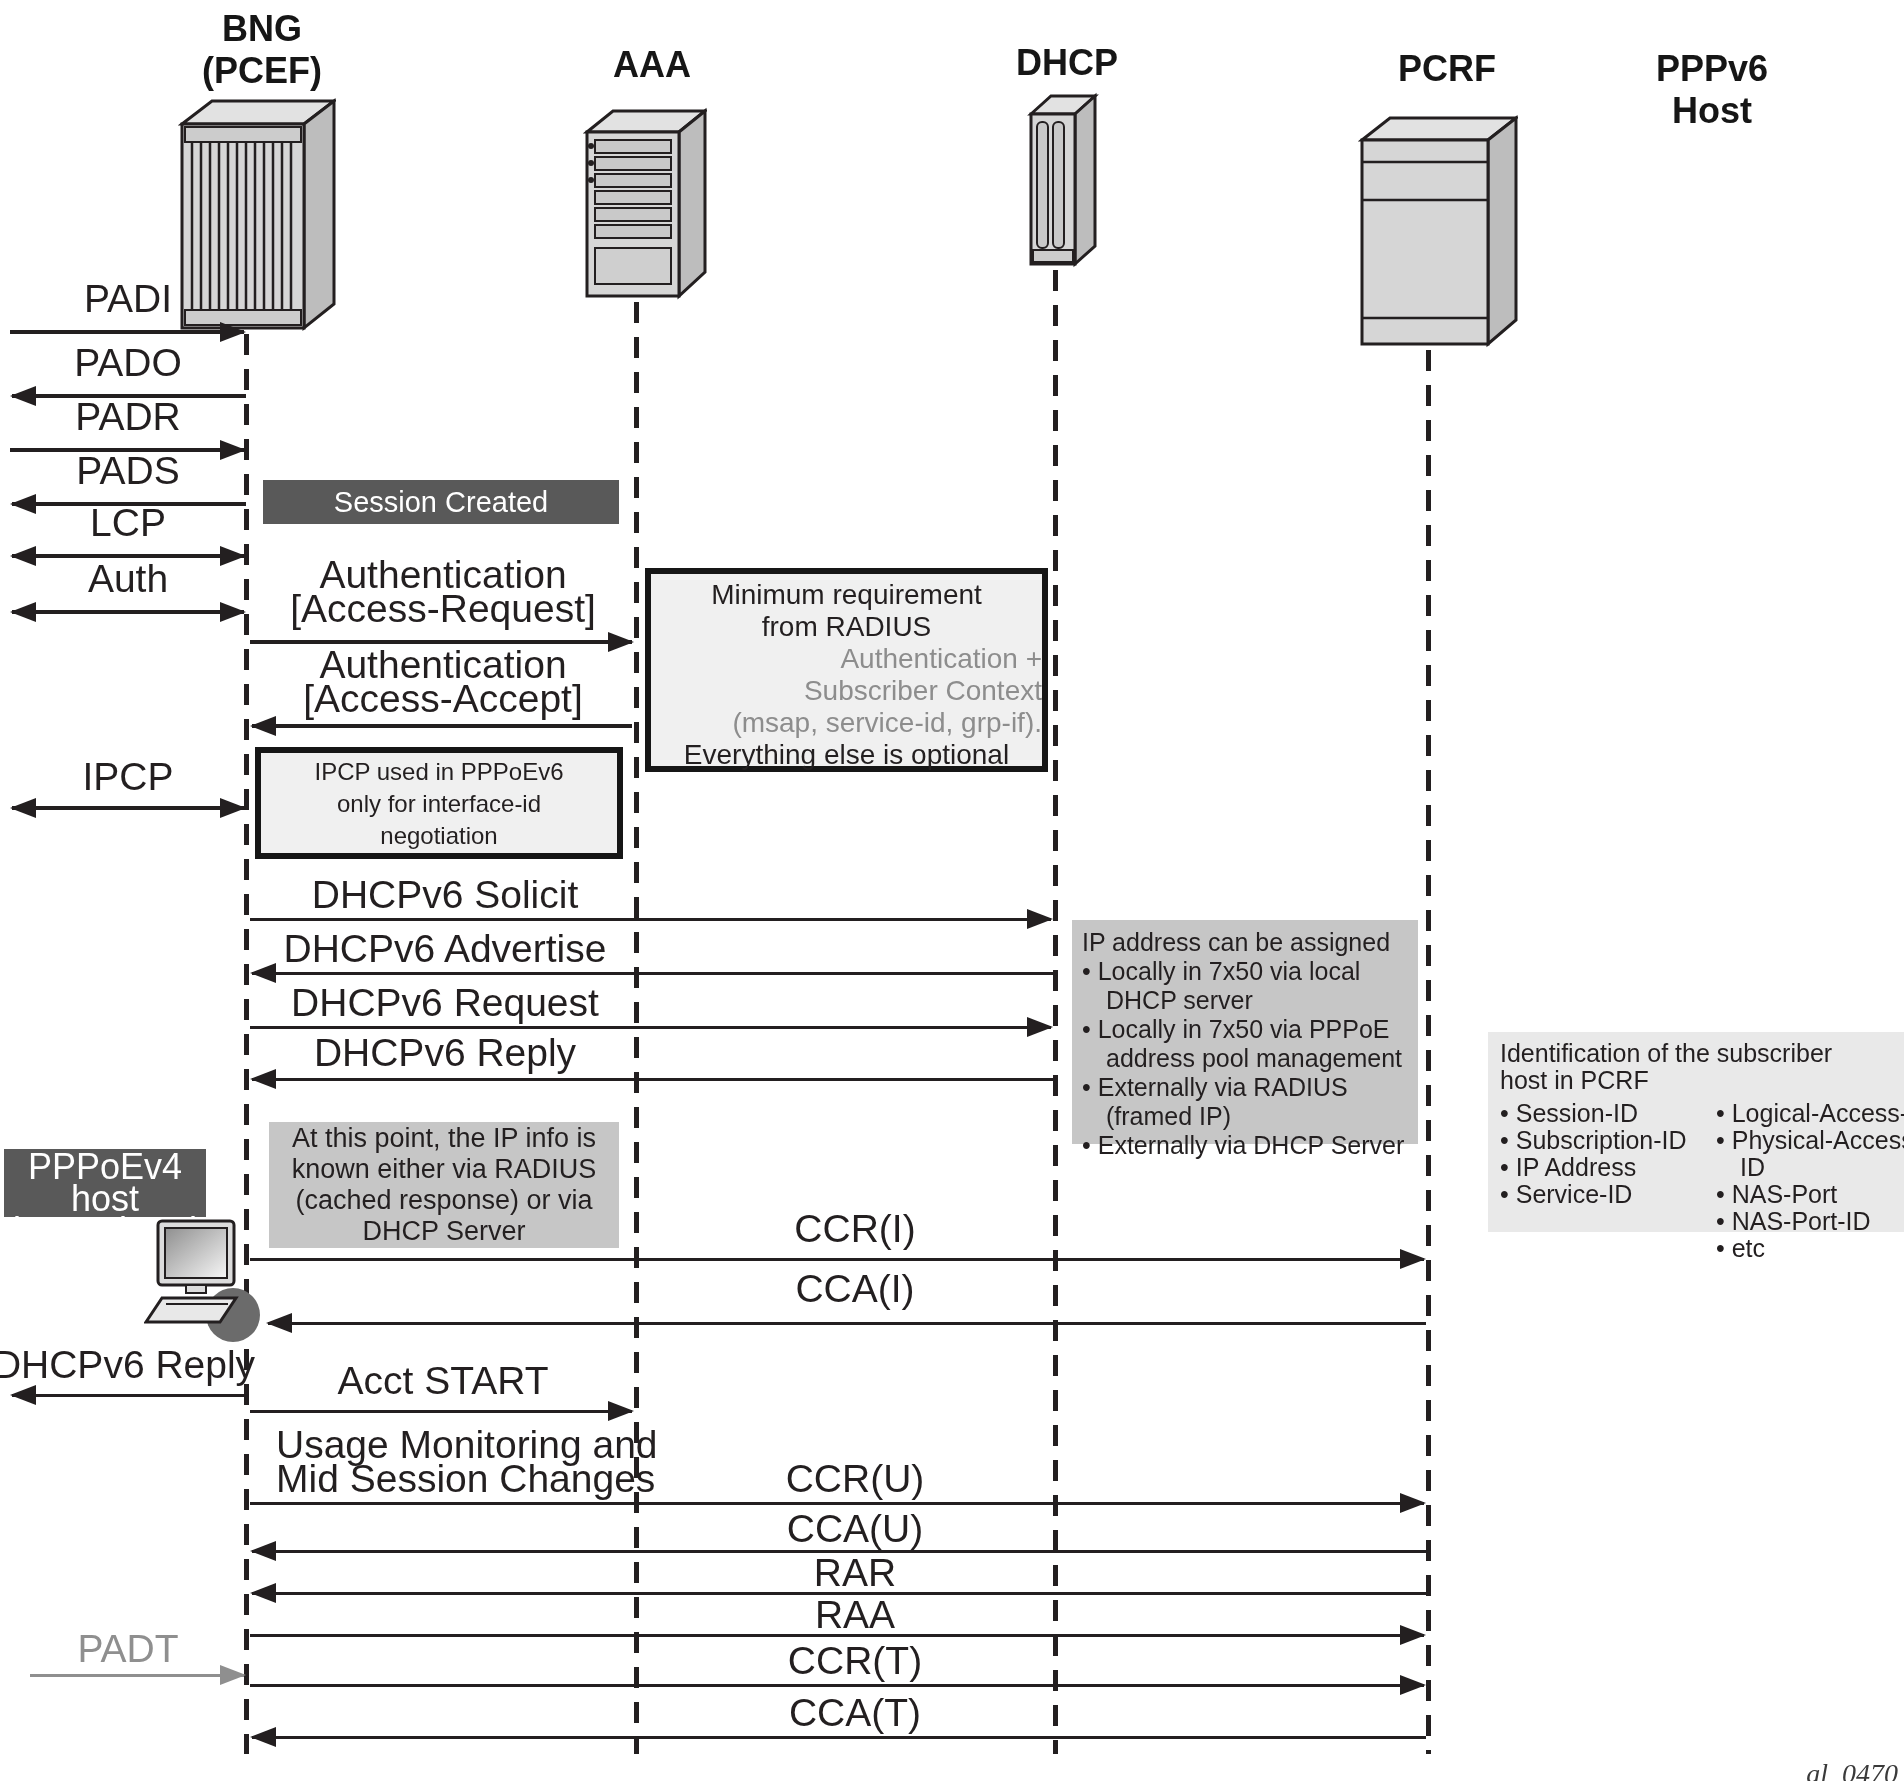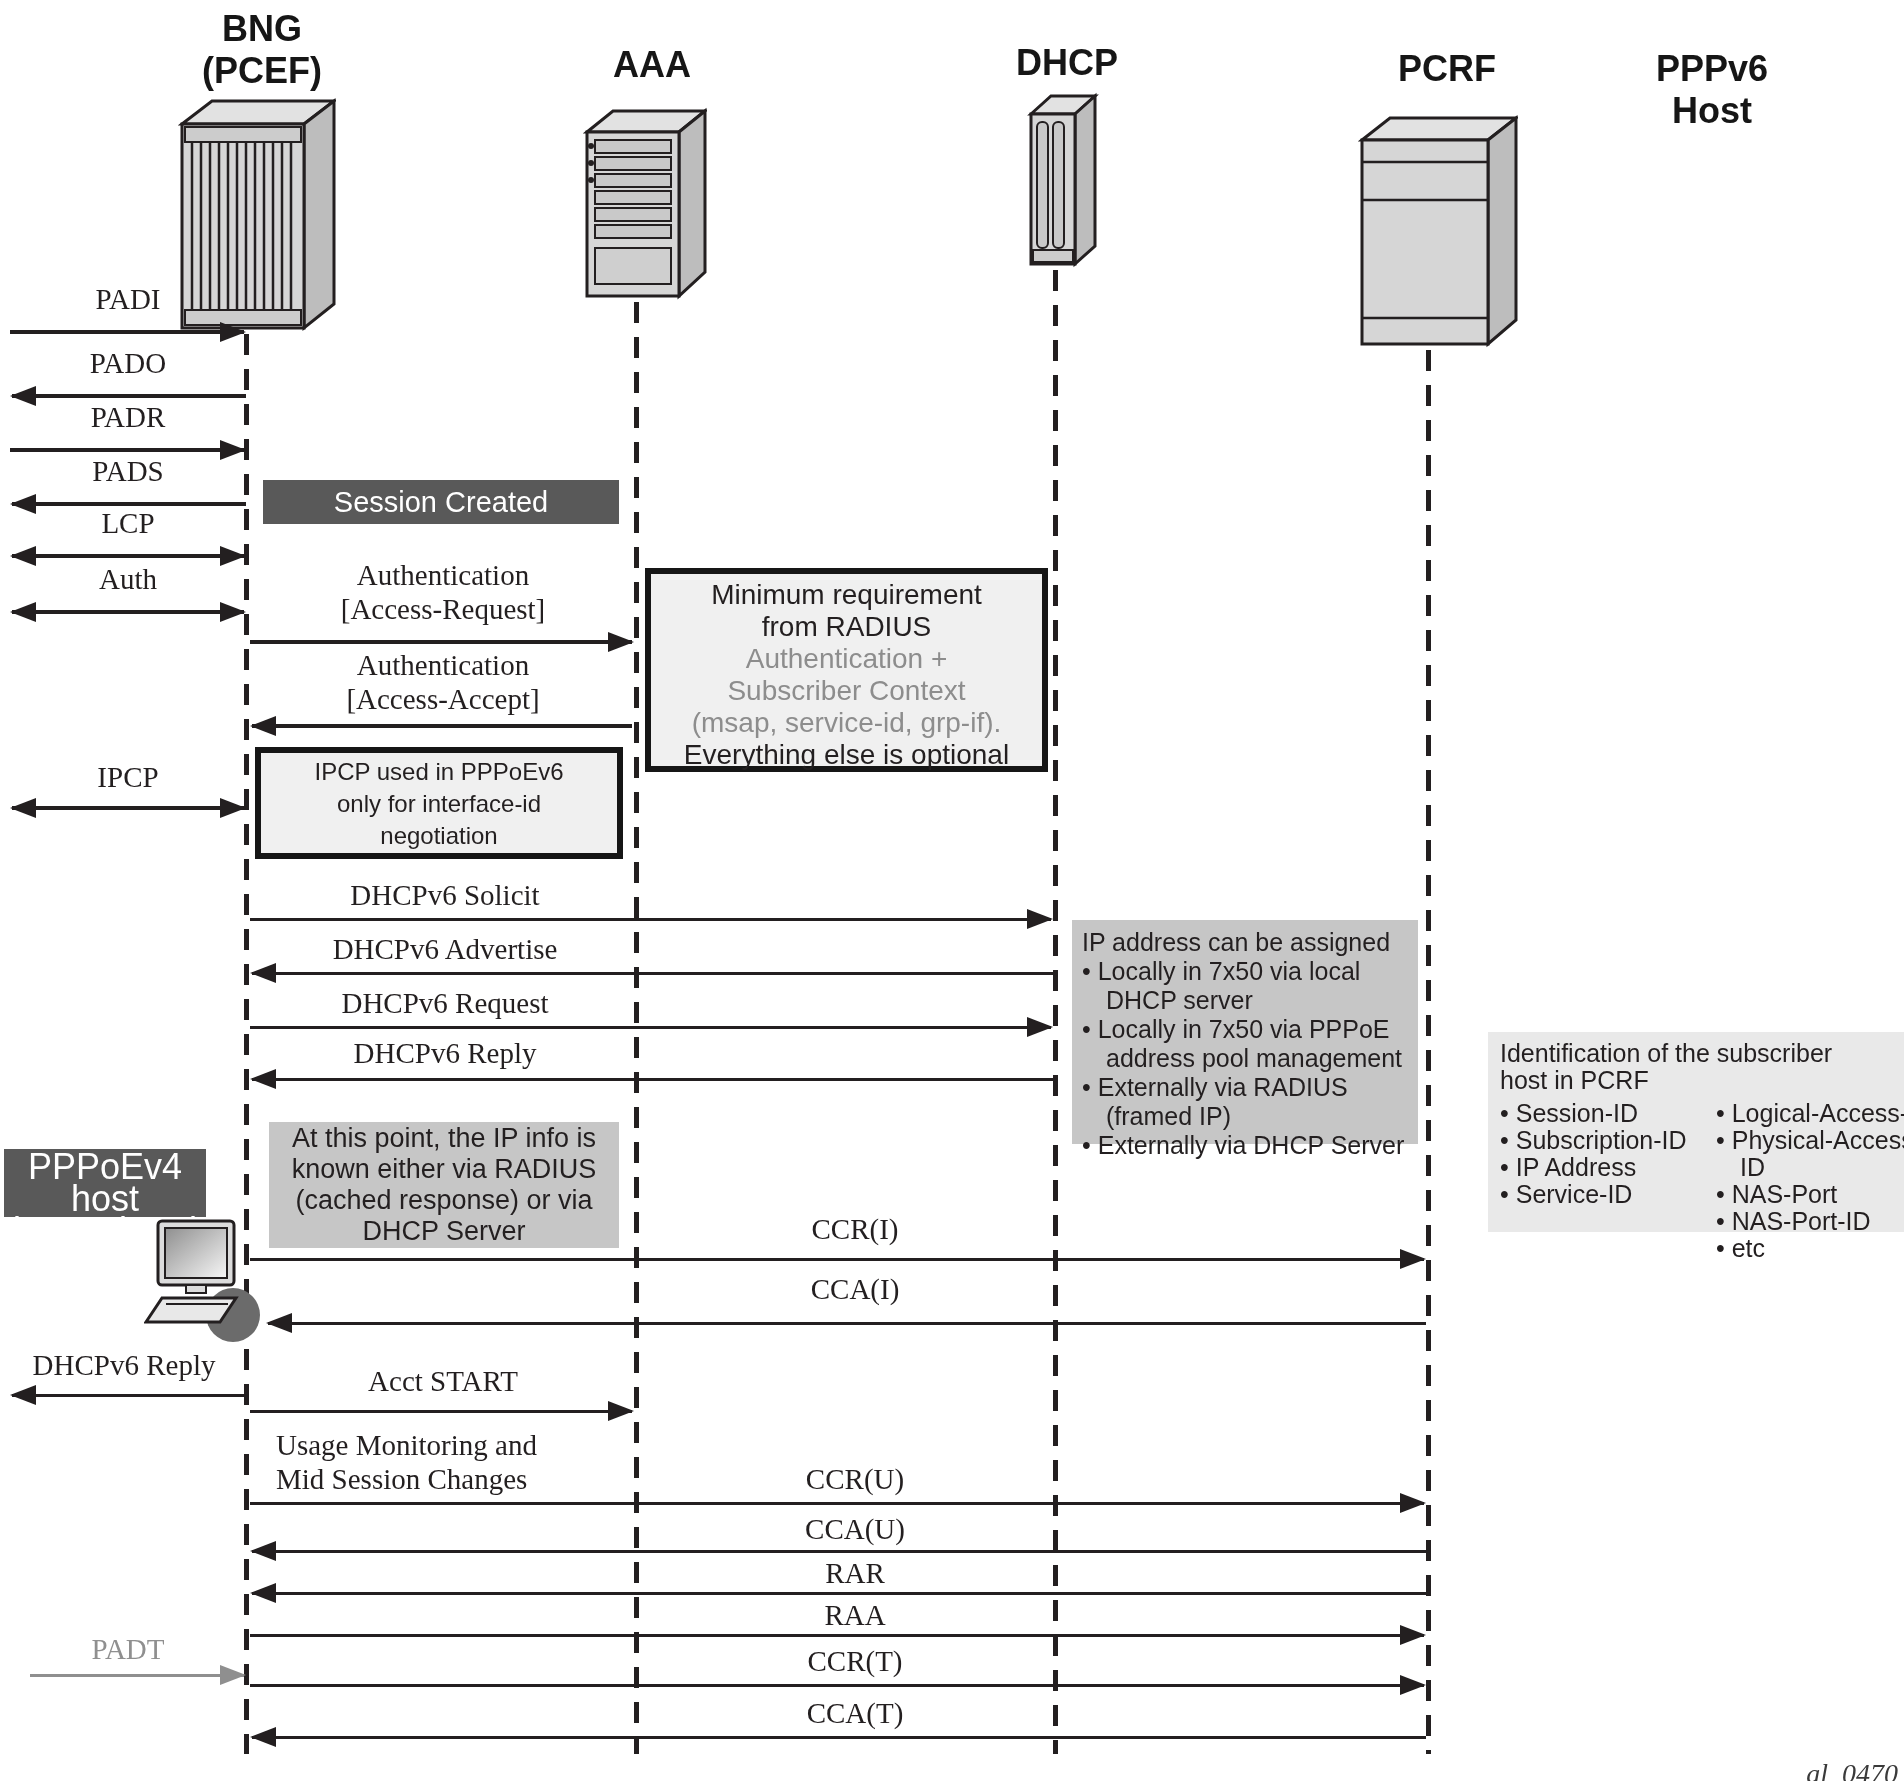--- a/index.html
+++ b/index.html
@@ -14,30 +14,30 @@
   .arrow{position:absolute;height:0;border-top:4px solid #231f20;color:#231f20;}
   .arrow.thin{border-top-width:3px;}
   .arrow.hr::after{content:"";position:absolute;right:-2px;top:-12px;width:0;height:0;
        border-top:10px solid transparent;border-bottom:10px solid transparent;
        border-left:26px solid #231f20;}
   .arrow.hl::before{content:"";position:absolute;left:-2px;top:-12px;width:0;height:0;
        border-top:10px solid transparent;border-bottom:10px solid transparent;
        border-right:26px solid #231f20;}
   .arrow.gray{border-top-color:#8f8f8f;}
   .arrow.gray.hr::after{border-left-color:#8f8f8f;}
-  .mlabel{position:absolute;transform:translateX(-50%);font-size:29px;line-height:34px;
-       white-space:nowrap;text-align:center;color:#231f20;font-family:Liberation Serif, serif;}
+  .mlabel{position:absolute;transform:translateX(-50%);font-size:39px;line-height:34px;
+       white-space:nowrap;text-align:center;color:#231f20;}
   .mlabel.leftal{transform:none;text-align:left;}
   .mlabel.gray{color:#8f8f8f;}
   .note{position:absolute;box-sizing:border-box;}
   .note.dark{background:#595959;color:#ffffff;text-align:center;}
   .note.bordered{background:#f0f0f0;border:6px solid #161616;text-align:center;}
   .note.mid{background:#c6c6c6;margin-top:32px;}
   .note.pale{background:#e9e9e9;margin-left:48px;}
-  .muted{color:#8d8d8d;}
+  .muted{color:#8d8d8d;text-align:right;}
   .blt{padding-left:24px;text-indent:-24px;}
   .blt::before{content:"\2022\00a0";}
   .host-circle{position:absolute;border-radius:50%;background:#6b6b6b;}
   .footer-id{position:absolute;font-family:"Liberation Serif", serif;font-style:italic;
        font-size:28px;color:#3a3a3a;margin-top:16px;}
   svg{position:absolute;}
 </style>
 </head>
 <body>
 

